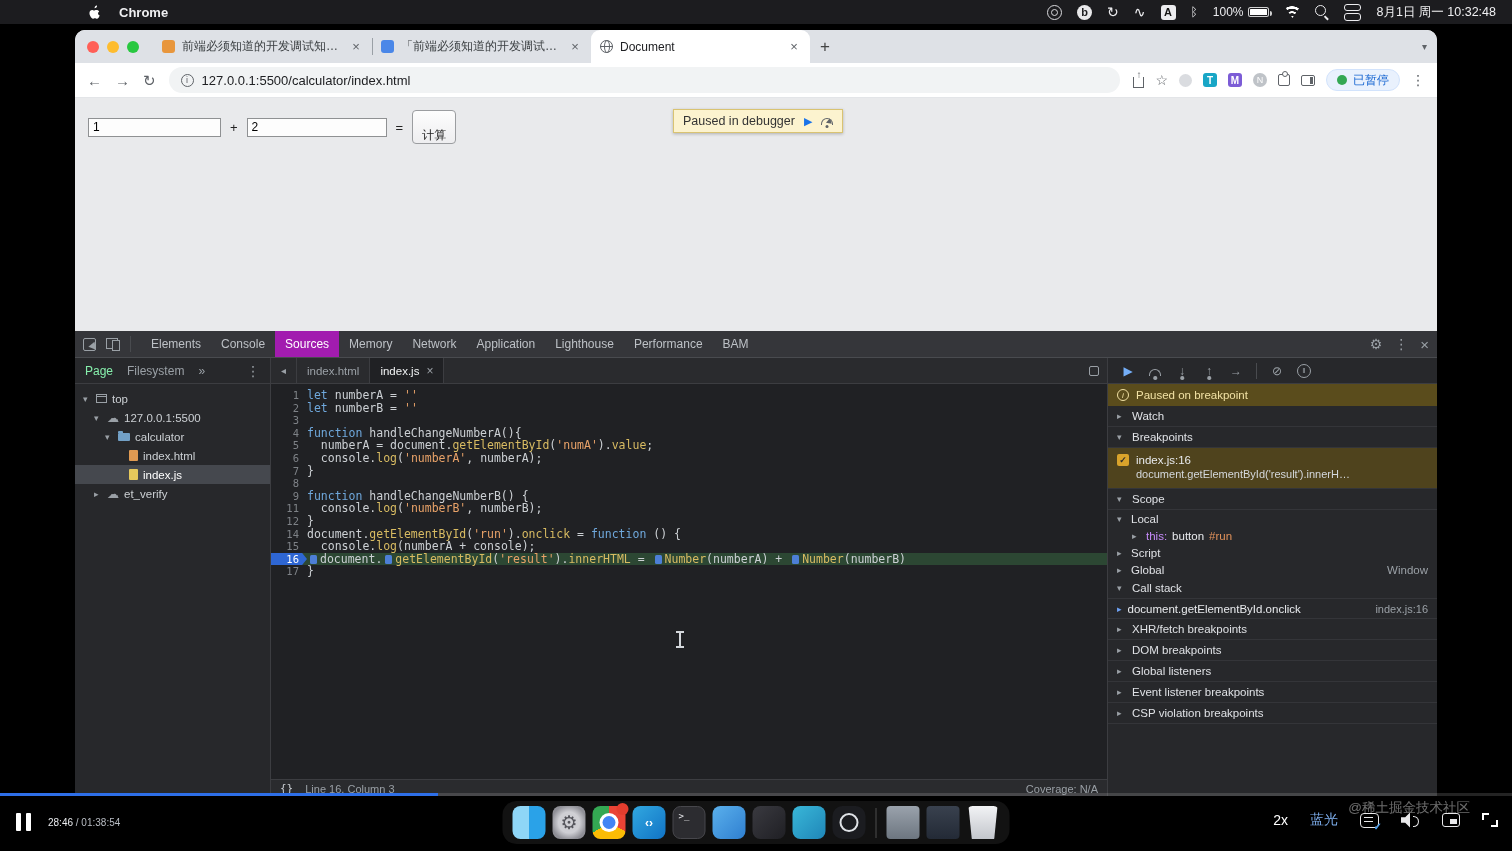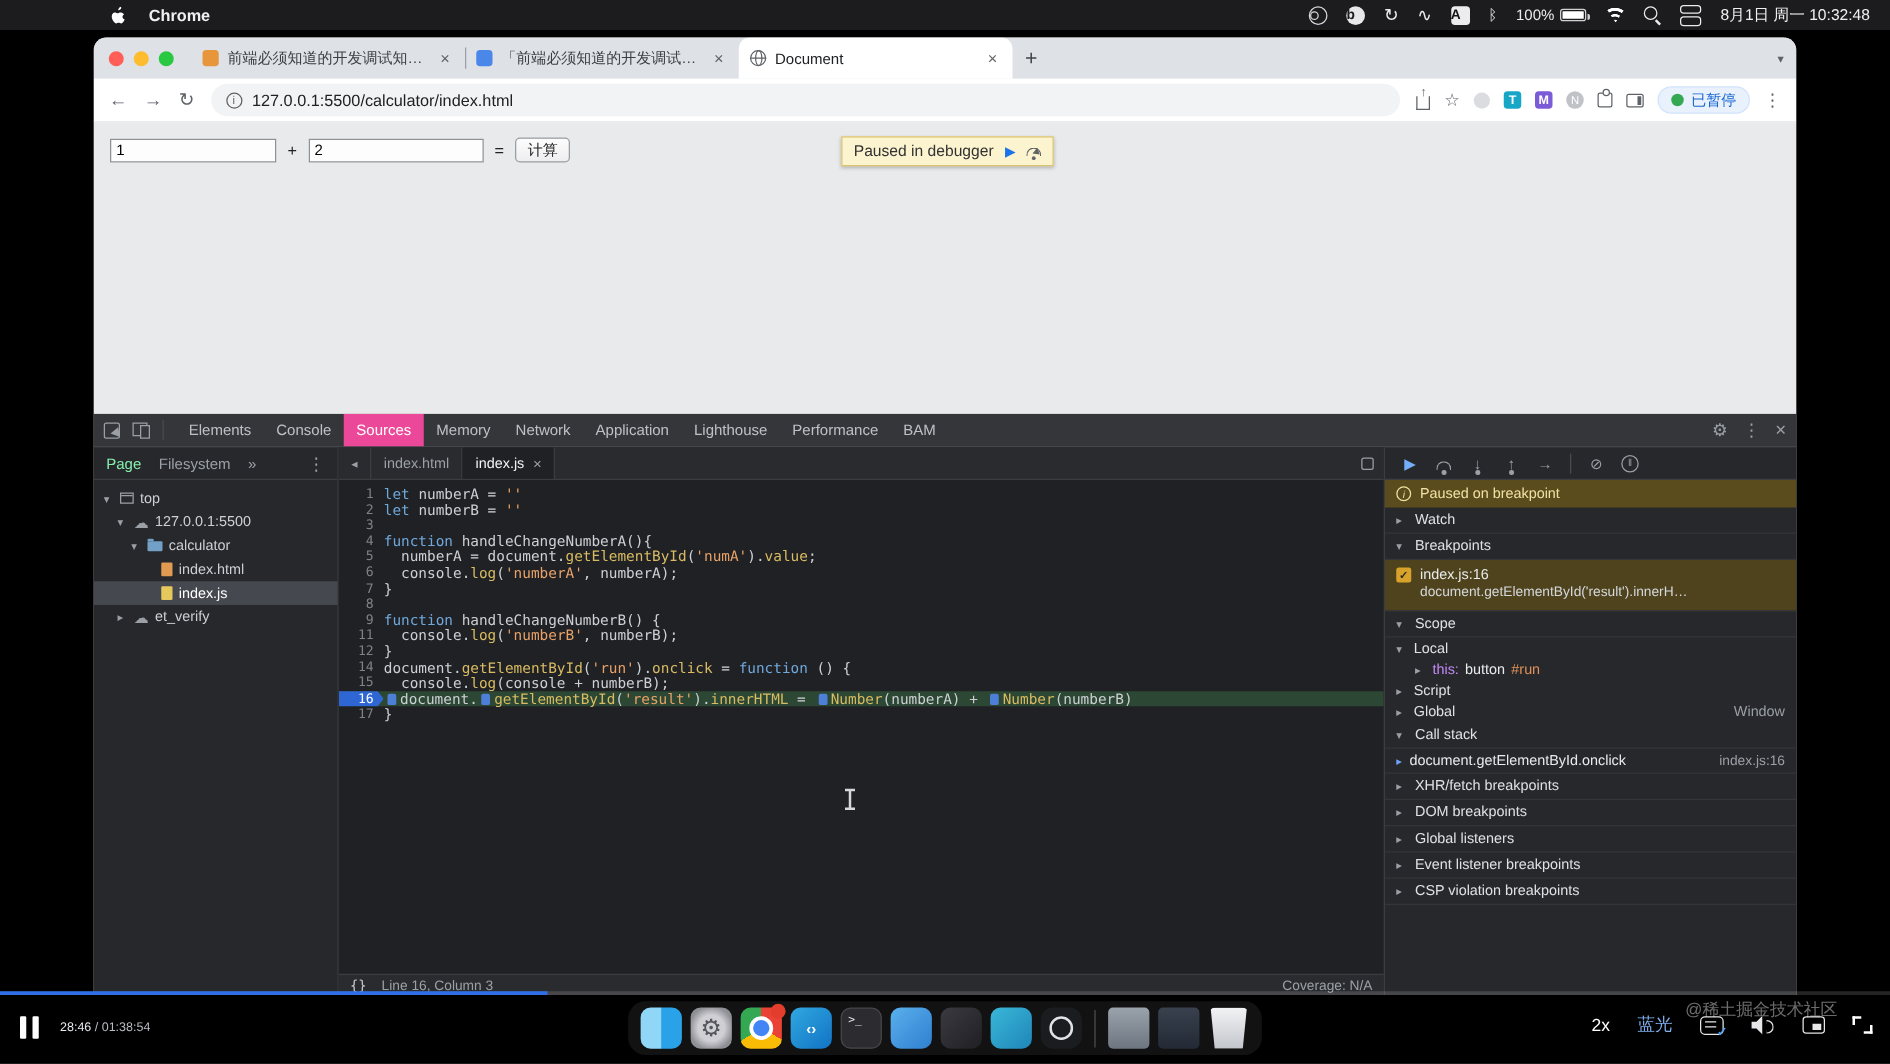--- a/index.html
+++ b/index.html
@@ -3,21 +3,21 @@
 <meta charset="utf-8">
 <style>
   *{box-sizing:border-box;margin:0;padding:0}
   body{width:1512px;height:851px;background:#000;font-family:"Liberation Sans",sans-serif;position:relative;overflow:hidden}
 
   
   #menubar{position:absolute;left:0;top:0;width:100%;height:24px;background:#1c1c1f;display:flex;align-items:center;gap:18px;padding:0 16px 0 88px;color:#f0f0f2;font-size:12.5px;z-index:5}
   .mb-app{font-weight:bold;font-size:13px}
   .mb-item{white-space:nowrap}
   #mb-right{margin-left:auto;display:flex;align-items:center;gap:15px}
-  .mi{display:inline-flex;align-items:center;justify-content:flex-start;color:#ececef;position:relative}
+  .mi{display:inline-flex;align-items:center;justify-content:center;color:#ececef;position:relative}
   .mi-screen-rec{width:15px;height:15px;border:1.5px solid #d8d8dc;border-radius:50%}
   .mi-screen-rec::after{content:"";width:5px;height:5px;border-radius:50%;border:1.5px solid #d8d8dc}
   .mi-bilibili{width:15px;height:15px;border-radius:50%;background:#e8e8ea}
   .mi-bilibili::after{content:"b";color:#1b1b1d;font-size:11px;font-weight:bold}
   .mi-sync::after{content:"↻";font-size:14px}
   .mi-audio::after{content:"∿";font-size:14px}
   .mi-input-method{width:15px;height:15px;background:#ececef;border-radius:3px}
   .mi-input-method::after{content:"A";color:#141414;font-size:11px;font-weight:bold}
   .mi-bluetooth::after{content:"ᛒ";font-size:12px}
   .mi-battery{gap:5px;font-size:12px}
@@ -74,39 +74,39 @@
   #rec-pill{height:22px;border:1px solid #d2e3fc;background:#e9f1fd;border-radius:11px;display:flex;align-items:center;gap:6px;padding:0 10px;color:#1967d2;font-size:12px;white-space:nowrap}
   .rec-dot{width:10px;height:10px;border-radius:50%;background:#34a853}
   .kebab{color:#5f6368;font-size:14px}
 
   
   #page{height:233px;background:#e9eaec;position:relative}
   #calc-row{position:absolute;left:13px;top:12px;display:flex;align-items:center;gap:9px;font-size:13px;color:#222}
   #calc-row input{height:19px;border:1px solid #8f9193;background:#fdfdfd;font-size:12px;padding:0 4px;font-family:"Liberation Sans",sans-serif}
   #input-a{width:133px}
   #input-b{width:140px}
-  #calc-btn{height:20px;padding:0 9px;border:1px solid #9b9da0;border-radius:4px;background:linear-gradient(#fdfdfd,#eeeef0);font-size:12px;color:#222}
+  #calc-btn{height:20px;padding:16px 9px;border:1px solid #9b9da0;border-radius:4px;background:linear-gradient(#fdfdfd,#eeeef0);font-size:12px;color:#222}
   #pg-banner{position:absolute;left:598px;top:11px;height:24px;background:#fcf3cf;border:1px solid #d9c372;display:flex;align-items:center;gap:9px;padding:0 9px;font-size:12.5px;color:#333;box-shadow:0 1px 3px rgba(0,0,0,.25)}
   .play-ic{color:#1a73e8;font-size:11px}
   .arc-ic{width:12px;height:7px;border:1.6px solid #5f6368;border-bottom:none;border-radius:10px 10px 0 0;position:relative;display:inline-block}
   .arc-ic::before{content:"";position:absolute;left:50%;bottom:-3px;width:3px;height:3px;border-radius:50%;background:#5f6368;transform:translateX(-50%)}
   .arc-ic::after{content:"";position:absolute;right:-3px;top:1px;border:3px solid transparent;border-left:5px solid #5f6368;transform:rotate(40deg)}
 
   
   #devtools{height:466px;background:#27282b;display:flex;flex-direction:column;font-size:12px;color:#c7cbd0}
   #dt-top{height:27px;flex:none;background:#35363a;border-bottom:1px solid #494b4f;display:flex;align-items:center;padding:0 8px;gap:10px}
   .i-inspect{width:13px;height:13px;border:1.5px solid #9aa0a6;border-radius:2px;position:relative}
   .i-inspect::after{content:"";position:absolute;right:-4px;bottom:-4px;border:4px solid transparent;border-top:7px solid #9aa0a6;transform:rotate(-40deg)}
   .i-device{width:14px;height:13px;position:relative}
   .i-device::before{content:"";position:absolute;left:0;top:0;width:10px;height:9px;border:1.4px solid #9aa0a6}
   .i-device::after{content:"";position:absolute;right:0;bottom:0;width:6px;height:9px;border:1.4px solid #9aa0a6;background:#35363a}
   .dt-sep{width:1px;height:16px;background:#494b4f}
   #dt-tabs{display:flex;height:100%;align-items:stretch}
   .dt-tab{display:flex;align-items:center;padding:0 10px;color:#bdc1c6;font-size:12px;white-space:nowrap}
-  .dt-tab.active{background:#ec4899;color:#fff}
+  .dt-tab.active{background:#a21caf;color:#fff}
   #dt-top-right{margin-left:auto;display:flex;align-items:center;gap:12px;color:#9aa0a6}
   .gear{font-size:14px}.dt-close{font-size:15px}
 
   #dt-body{flex:1;display:flex;min-height:0}
   
   #dt-nav{width:196px;flex:none;background:#27282b;border-right:1px solid #3c3d41;display:flex;flex-direction:column}
   #nav-head{height:26px;flex:none;display:flex;align-items:center;gap:14px;padding:0 10px;border-bottom:1px solid #3c3d41;color:#9aa0a6}
   .nav-tab.active{color:#86efac}
   #nav-head .kebab{margin-left:auto;color:#9aa0a6}
   #nav-tree{padding-top:5px}
@@ -410,21 +410,21 @@
               <div class="crow"><span class="gut">3</span><span class="code"></span></div>
               <div class="crow"><span class="gut">4</span><span class="code"><span class="tok-kw">function</span><span class="tok-pl"> handleChangeNumberA(){</span></span></div>
               <div class="crow"><span class="gut">5</span><span class="code"><span class="tok-pl">  numberA = document.</span><span class="tok-fn">getElementById</span><span class="tok-pl">(</span><span class="tok-st">'numA'</span><span class="tok-pl">).</span><span class="tok-fn">value</span><span class="tok-pl">;</span></span></div>
               <div class="crow"><span class="gut">6</span><span class="code"><span class="tok-pl">  console.</span><span class="tok-fn">log</span><span class="tok-pl">(</span><span class="tok-st">'numberA'</span><span class="tok-pl">, numberA);</span></span></div>
               <div class="crow"><span class="gut">7</span><span class="code"><span class="tok-pl">}</span></span></div>
               <div class="crow"><span class="gut">8</span><span class="code"></span></div>
               <div class="crow"><span class="gut">9</span><span class="code"><span class="tok-kw">function</span><span class="tok-pl"> handleChangeNumberB() {</span></span></div>
               <div class="crow"><span class="gut">11</span><span class="code"><span class="tok-pl">  console.</span><span class="tok-fn">log</span><span class="tok-pl">(</span><span class="tok-st">'numberB'</span><span class="tok-pl">, numberB);</span></span></div>
               <div class="crow"><span class="gut">12</span><span class="code"><span class="tok-pl">}</span></span></div>
               <div class="crow"><span class="gut">14</span><span class="code"><span class="tok-pl">document.</span><span class="tok-fn">getElementById</span><span class="tok-pl">(</span><span class="tok-st">'run'</span><span class="tok-pl">).</span><span class="tok-fn">onclick</span><span class="tok-pl"> = </span><span class="tok-kw">function</span><span class="tok-pl"> () {</span></span></div>
-              <div class="crow"><span class="gut">15</span><span class="code"><span class="tok-pl">  console.</span><span class="tok-fn">log</span><span class="tok-pl">(console + numberB);</span></span></div>
+              <div class="crow"><span class="gut">15</span><span class="code"><span class="tok-pl">  console.</span><span class="tok-fn">log</span><span class="tok-pl">(numberA + console);</span></span></div>
               <div class="crow cur"><span class="gut">16</span><span class="code"><span class="tok-mk"></span><span class="tok-pl">document.</span><span class="tok-mk"></span><span class="tok-fn">getElementById</span><span class="tok-pl">(</span><span class="tok-st">'result'</span><span class="tok-pl">).</span><span class="tok-fn">innerHTML</span><span class="tok-pl"> = </span><span class="tok-mk"></span><span class="tok-fn">Number</span><span class="tok-pl">(numberA) + </span><span class="tok-mk"></span><span class="tok-fn">Number</span><span class="tok-pl">(numberB)</span></span></div>
               <div class="crow"><span class="gut">17</span><span class="code"><span class="tok-pl">}</span></span></div>
             </div>
           <span id="ibeam"></span>
         </div>
         <div id="ed-status">
           <span class="braces">{}</span>
           <span>Line 16, Column 3</span>
           <span class="rt">Coverage: N/A</span>
         </div>

